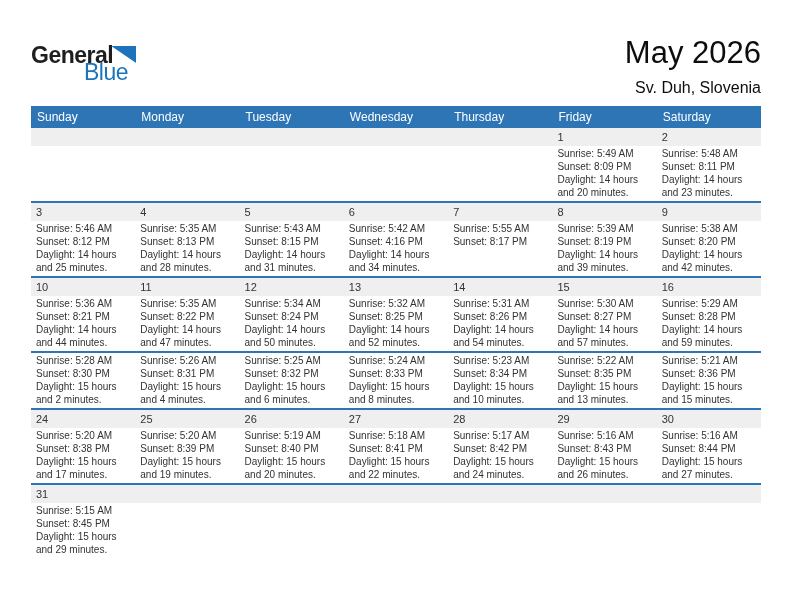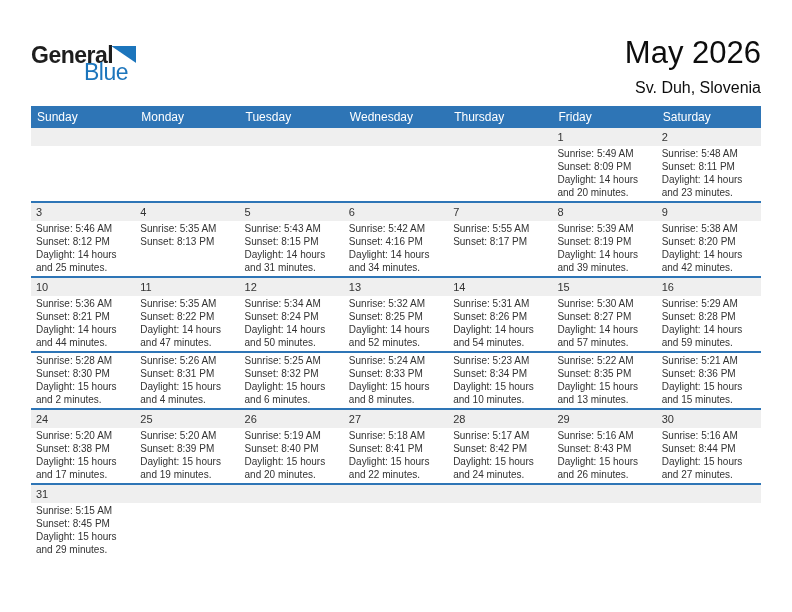--- a/index.html
+++ b/index.html
@@ -192,20 +192,21 @@
           </div>
           <div class="details">
             <div class="det-cell">
               <div class="line">Sunrise: 5:46 AM</div>
               <div class="line">Sunset: 8:12 PM</div>
               <div class="line">Daylight: 14 hours and 25 minutes.</div>
             </div>
             <div class="det-cell">
               <div class="line">Sunrise: 5:35 AM</div>
               <div class="line">Sunset: 8:13 PM</div>
+              <div class="line">Daylight: 14 hours and 28 minutes.</div>
             </div>
             <div class="det-cell">
               <div class="line">Sunrise: 5:43 AM</div>
               <div class="line">Sunset: 8:15 PM</div>
               <div class="line">Daylight: 14 hours and 31 minutes.</div>
             </div>
             <div class="det-cell">
               <div class="line">Sunrise: 5:42 AM</div>
               <div class="line">Sunset: 4:16 PM</div>
               <div class="line">Daylight: 14 hours and 34 minutes.</div>

